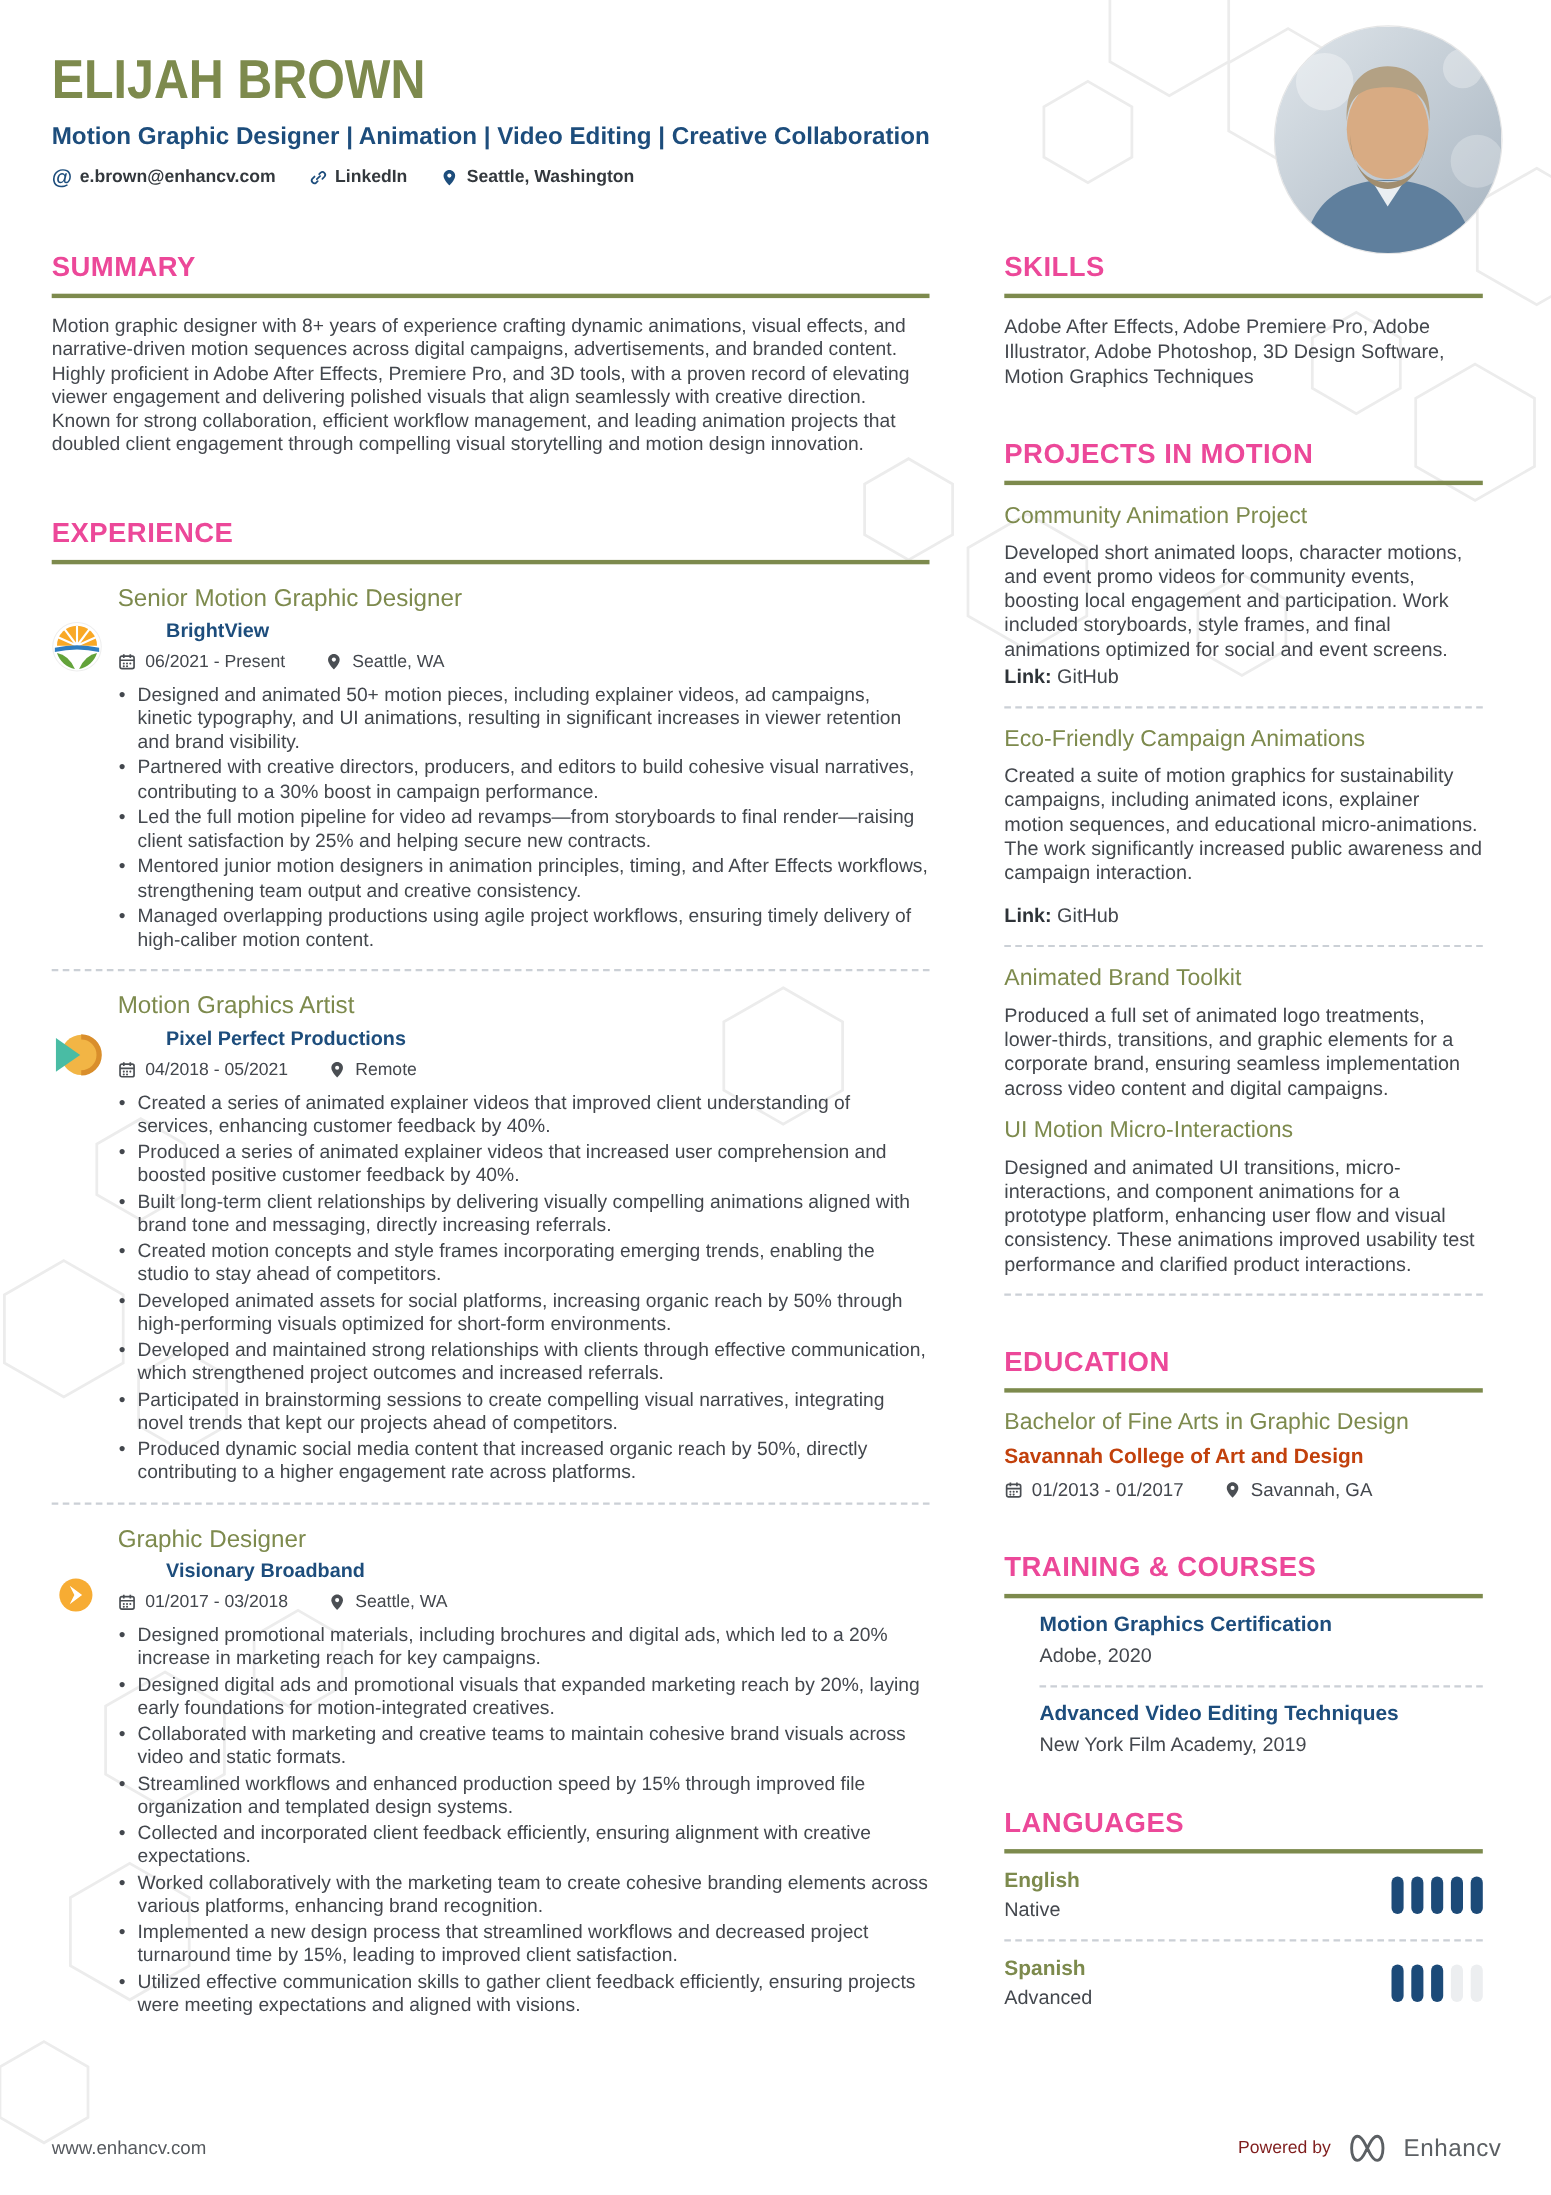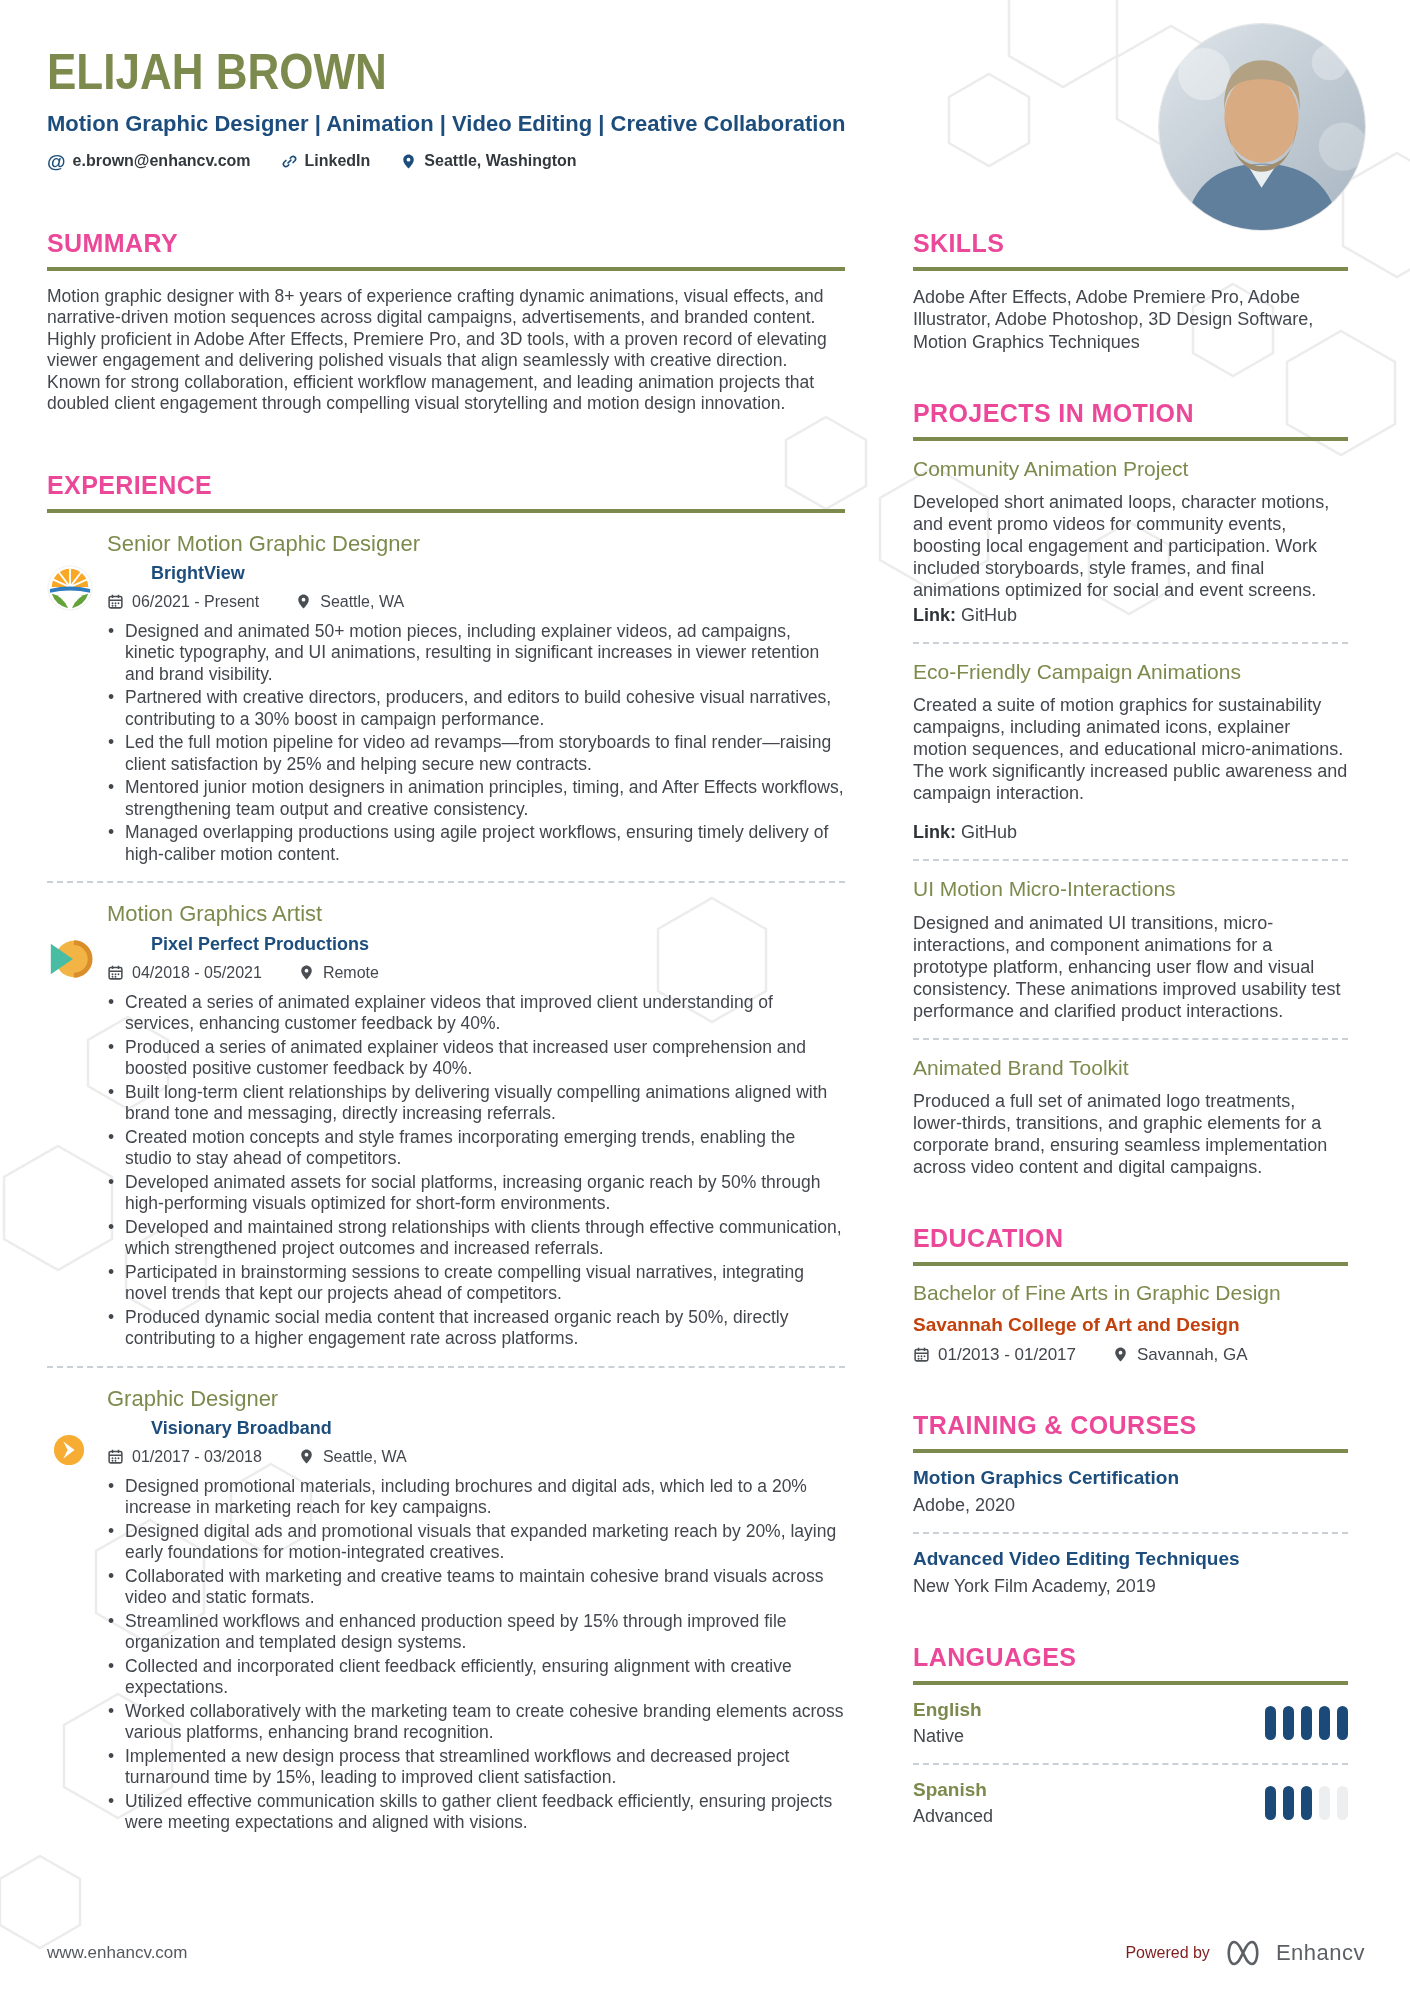--- a/index.html
+++ b/index.html
@@ -52,21 +52,21 @@
   
   .skills-text{font-size:18px;line-height:22.5px;margin-top:15px;}
   .project{padding-top:15px;}
   .project-title{font-size:21px;color:#7D8A4D;line-height:1.2;}
   .project-desc{font-size:18px;line-height:22px;margin-top:10px;}
   .project-link{font-size:18px;margin-top:4px;}
   .project-link.gap{margin-top:18px;}
   .link-label{font-weight:bold;color:#2E3338;}
   .edu-degree{font-size:21px;color:#7D8A4D;margin-top:15px;}
   .edu-school{font-size:19px;font-weight:bold;color:#c2410c;margin-top:9px;}
-  .course{padding-top:14px;}
+  .course{padding-top:14px;margin-left:32px;}
   .course-title{font-size:19px;font-weight:bold;color:#1D4D7C;}
   .course-org{font-size:18px;margin-top:6px;}
   .lang-row{display:flex;justify-content:space-between;align-items:center;padding-top:14px;}
   .lang-name{font-size:19px;font-weight:bold;color:#7D8A4D;}
   .lang-level{font-size:18px;margin-top:5px;color:#43474D;}
   .bars{display:flex;gap:7px;align-items:center;}
   .bar{width:11px;height:34px;border-radius:6px;background:#ECEEF0;}
   .bar.filled{background:#1C4A78;}
 
   
@@ -352,28 +352,28 @@
             <div class="project-title">Eco-Friendly Campaign Animations</div>
             <div class="project-desc">Created a suite of motion graphics for sustainability campaigns, including animated icons, explainer motion sequences, and educational micro-animations. The work significantly increased public awareness and campaign interaction.</div>
             <div class="project-link gap">
               <span class="link-label">Link:</span>
               <span>GitHub</span>
             </div>
             <div class="dashed"></div>
           </div>
 
           <div class="project">
+            <div class="project-title">Animated Brand Toolkit</div>
+            <div class="project-desc">Produced a full set of animated logo treatments, lower-thirds, transitions, and graphic elements for a corporate brand, ensuring seamless implementation across video content and digital campaigns.</div>
+          </div>
+
+          <div class="project">
             <div class="project-title">UI Motion Micro-Interactions</div>
             <div class="project-desc">Designed and animated UI transitions, micro-interactions, and component animations for a prototype platform, enhancing user flow and visual consistency. These animations improved usability test performance and clarified product interactions.</div>
             <div class="dashed"></div>
-          </div>
-
-          <div class="project">
-            <div class="project-title">Animated Brand Toolkit</div>
-            <div class="project-desc">Produced a full set of animated logo treatments, lower-thirds, transitions, and graphic elements for a corporate brand, ensuring seamless implementation across video content and digital campaigns.</div>
           </div>
         </section>
 
         <section class="sec">
           <h2 class="section-heading">EDUCATION</h2>
           <div class="rule"></div>
           <div class="edu-degree">Bachelor of Fine Arts in Graphic Design</div>
           <div class="edu-school">Savannah College of Art and Design</div>
           <div class="meta-row" style="font-size:17px;">
             <span class="meta-item">

